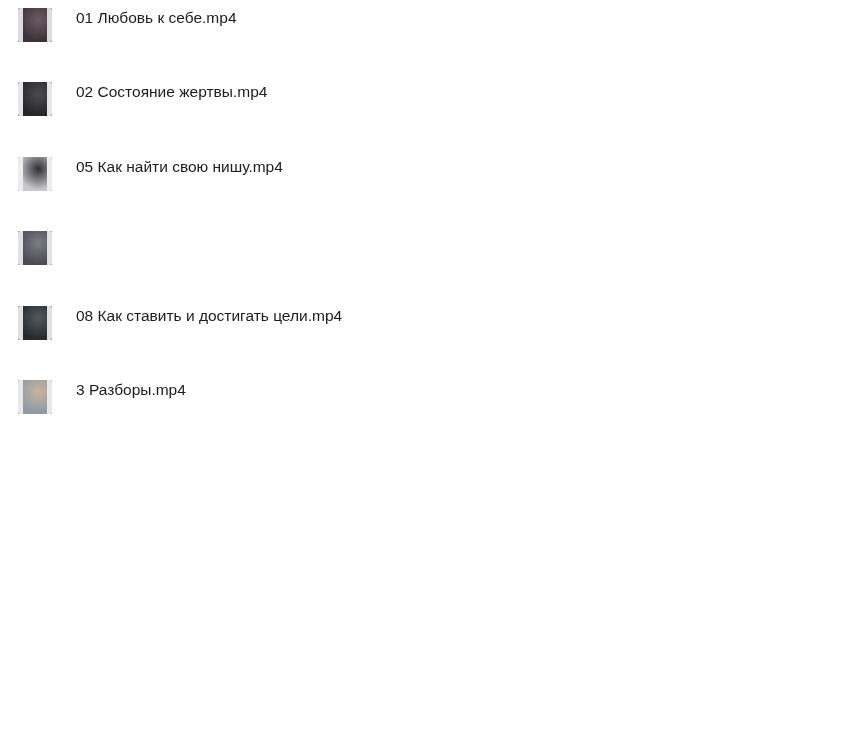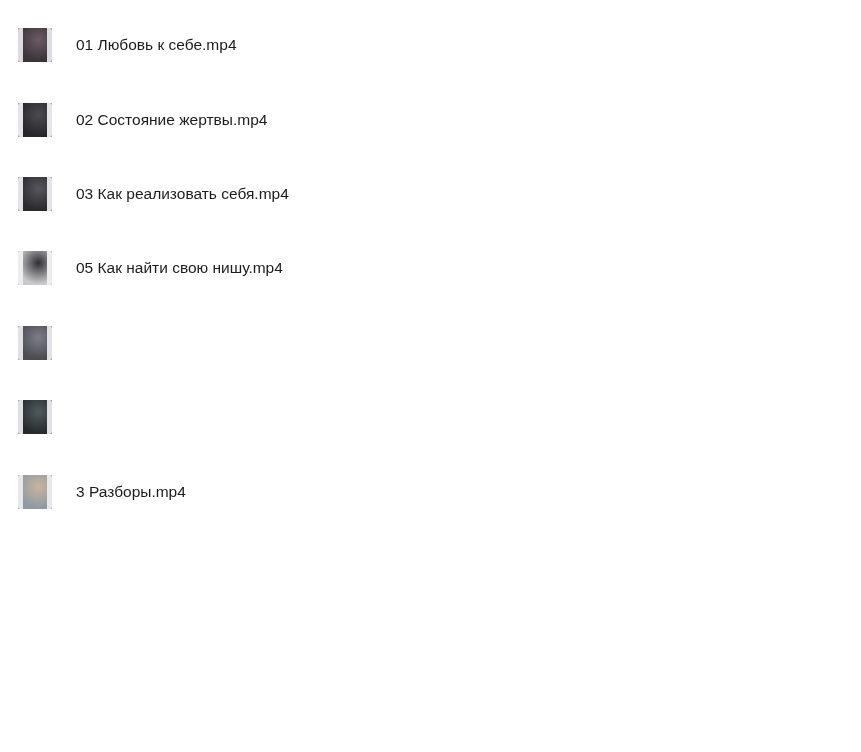--- a/index.html
+++ b/index.html
@@ -14,21 +14,21 @@
     color: #1b1b1b;
     overflow: hidden;
   }
   .file-list {
     display: flex;
     flex-direction: column;
     padding-top: 8px;
   }
   .file-row {
     display: flex;
-    align-items: center;
+    align-items: flex-start;
     height: 74.4px;
     padding-left: 18px;
     box-sizing: border-box;
   }
   .thumb {
     width: 34px;
     height: 34px;
     flex: 0 0 34px;
     border-radius: 2px;
     position: relative;
@@ -72,47 +72,40 @@
     <div class="file-row">
       <div class="thumb">
         <div class="bg" style="background: radial-gradient(circle at 60% 35%, rgb(74, 74, 80) 0%, rgb(38, 38, 42) 70%);"></div>
         <div class="side-l" style="background: rgb(230, 230, 234);"></div>
         <div class="side-r" style="background: rgb(230, 230, 234);"></div>
       </div>
       <span class="file-name">02 Состояние жертвы.mp4</span>
     </div>
     <div class="file-row">
       <div class="thumb">
-        <div class="bg" style="background: radial-gradient(circle at 60% 35%, rgb(85, 85, 92) 0%, rgb(42, 42, 46) 70%);"></div>
-        <div class="side-l" style="background: rgb(228, 228, 232);"></div>
-        <div class="side-r" style="background: rgb(228, 228, 232);"></div>
-      </div>
-      <span class="file-name">03 Как реализовать себя.mp4</span>
-    </div>
-    <div class="file-row">
-      <div class="thumb">
         <div class="bg" style="background: radial-gradient(circle at 60% 35%, rgb(46, 46, 51) 0%, rgb(201, 201, 205) 70%);"></div>
         <div class="side-l" style="background: rgb(237, 237, 240);"></div>
         <div class="side-r" style="background: rgb(237, 237, 240);"></div>
       </div>
       <span class="file-name">05 Как найти свою нишу.mp4</span>
     </div>
     <div class="file-row">
       <div class="thumb">
         <div class="bg" style="background: radial-gradient(circle at 60% 35%, rgb(125, 125, 134) 0%, rgb(75, 75, 82) 70%);"></div>
         <div class="side-l" style="background: rgb(226, 226, 230);"></div>
         <div class="side-r" style="background: rgb(226, 226, 230);"></div>
       </div>
     </div>
     <div class="file-row">
       <div class="thumb">
         <div class="bg" style="background: radial-gradient(circle at 60% 35%, rgb(80, 90, 94) 0%, rgb(38, 42, 44) 70%);"></div>
         <div class="side-l" style="background: rgb(224, 224, 228);"></div>
         <div class="side-r" style="background: rgb(224, 224, 228);"></div>
       </div>
+      <span class="file-name">08 Как ставить и достигать цели.mp4</span>
     </div>
     <div class="file-row">
       <div class="thumb">
         <div class="bg" style="background: radial-gradient(circle at 60% 35%, rgb(200, 180, 156) 0%, rgb(143, 154, 164) 70%);"></div>
         <div class="side-l" style="background: rgb(232, 232, 236);"></div>
         <div class="side-r" style="background: rgb(232, 232, 236);"></div>
       </div>
       <span class="file-name">3 Разборы.mp4</span>
     </div>
   </div>

